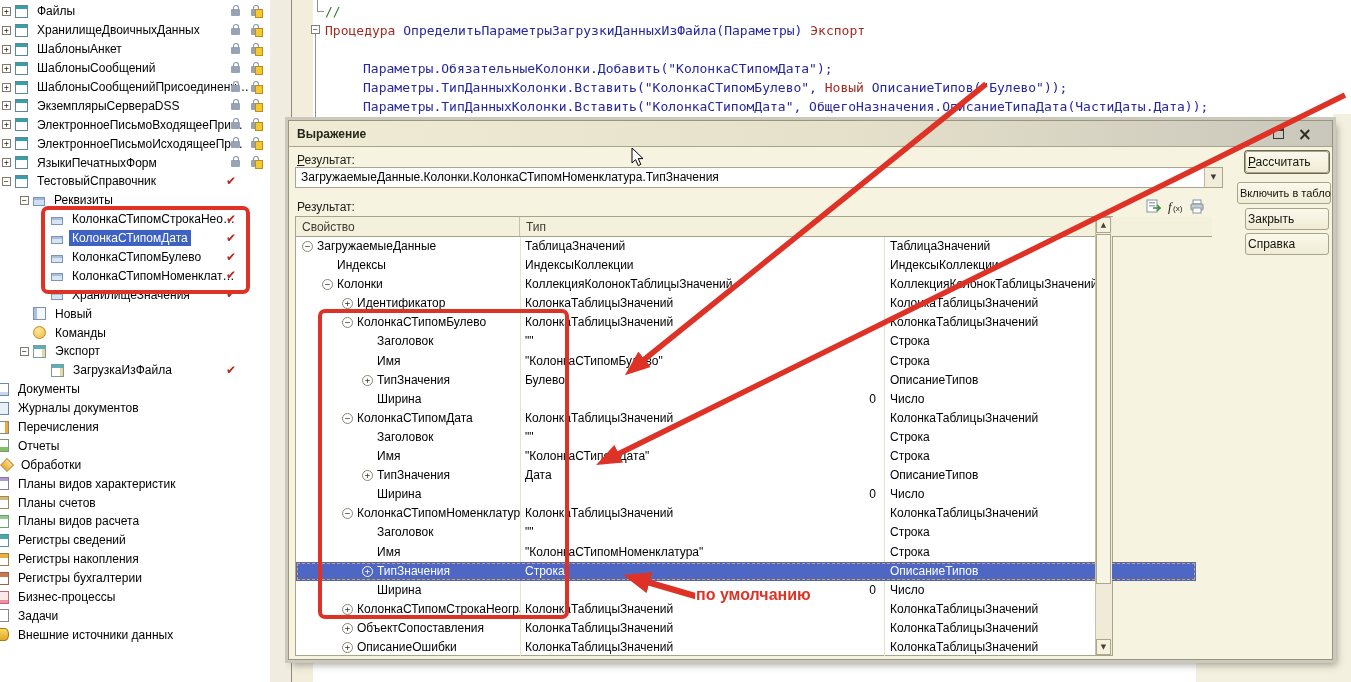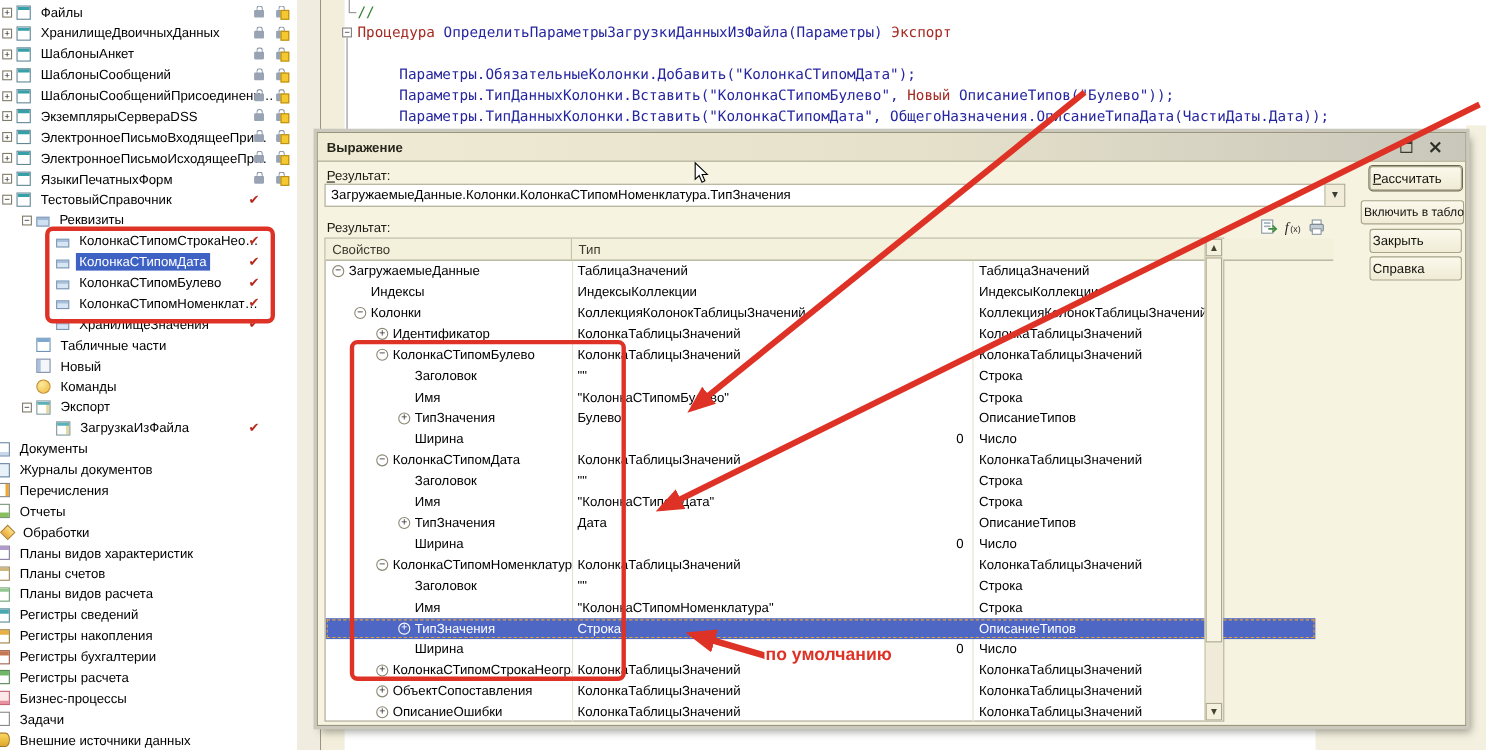--- a/index.html
+++ b/index.html
@@ -206,25 +206,20 @@
       <span class="chk">✔</span>
     </div>
   <div class="tr1 l3">
       <span class="sp"></span>
       <i class="ic i-attr"></i>
       <span class="lbl">ХранилищеЗначения</span>
       <span class="chk">✔</span>
     </div>
   <div class="tr1 l2">
       <span class="sp"></span>
-      <i class="ic i-tab"></i>
-      <span class="lbl">Табличные части</span>
-    </div>
-  <div class="tr1 l2">
-      <span class="sp"></span>
       <i class="ic i-form"></i>
       <span class="lbl">Новый</span>
     </div>
   <div class="tr1 l2">
       <span class="sp"></span>
       <i class="ic i-cmd"></i>
       <span class="lbl">Команды</span>
     </div>
   <div class="tr1 l2">
       <span class="xb">−</span>
@@ -273,24 +268,20 @@
       <i class="ic i-ri ml4"></i>
       <span class="lbl">Регистры сведений</span>
     </div>
   <div class="tr1 l0">
       <i class="ic i-rn ml4"></i>
       <span class="lbl">Регистры накопления</span>
     </div>
   <div class="tr1 l0">
       <i class="ic i-rb ml4"></i>
       <span class="lbl">Регистры бухгалтерии</span>
-    </div>
-  <div class="tr1 l0">
-      <i class="ic i-rr ml4"></i>
-      <span class="lbl">Регистры расчета</span>
     </div>
   <div class="tr1 l0">
       <i class="ic i-bp ml4"></i>
       <span class="lbl">Бизнес-процессы</span>
     </div>
   <div class="tr1 l0">
       <i class="ic i-task ml4"></i>
       <span class="lbl">Задачи</span>
     </div>
   <div class="tr1 l0">

